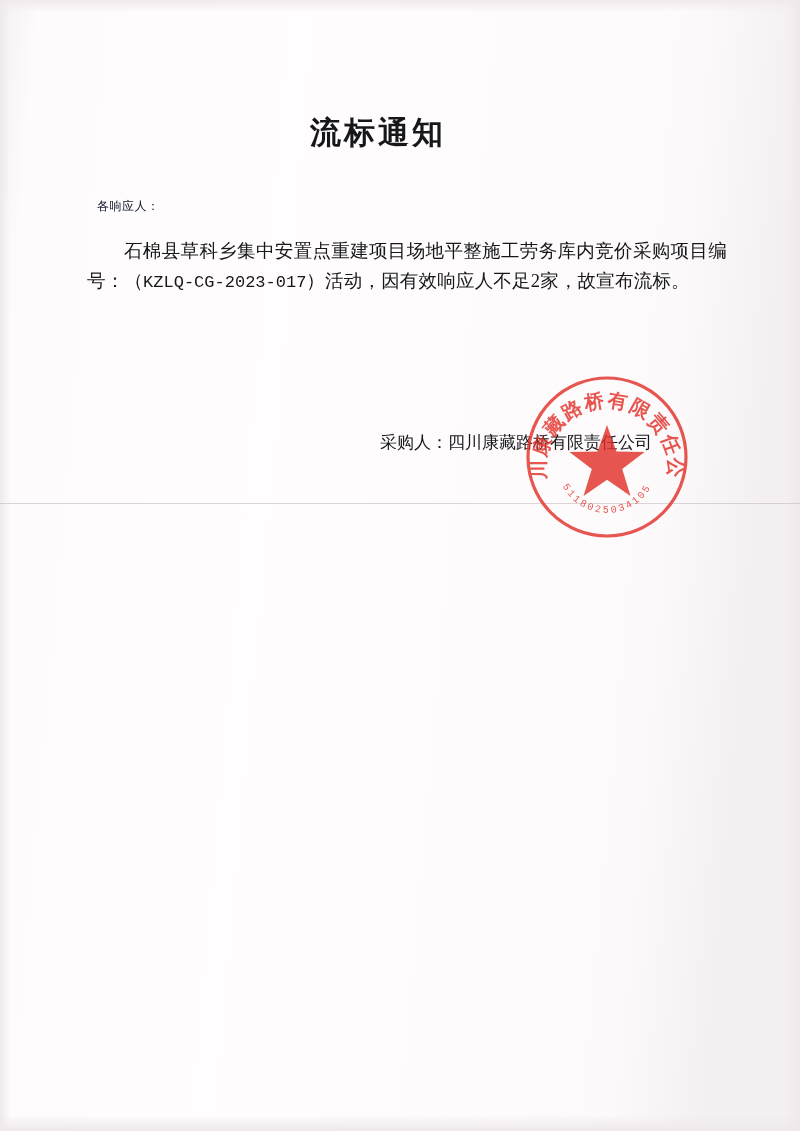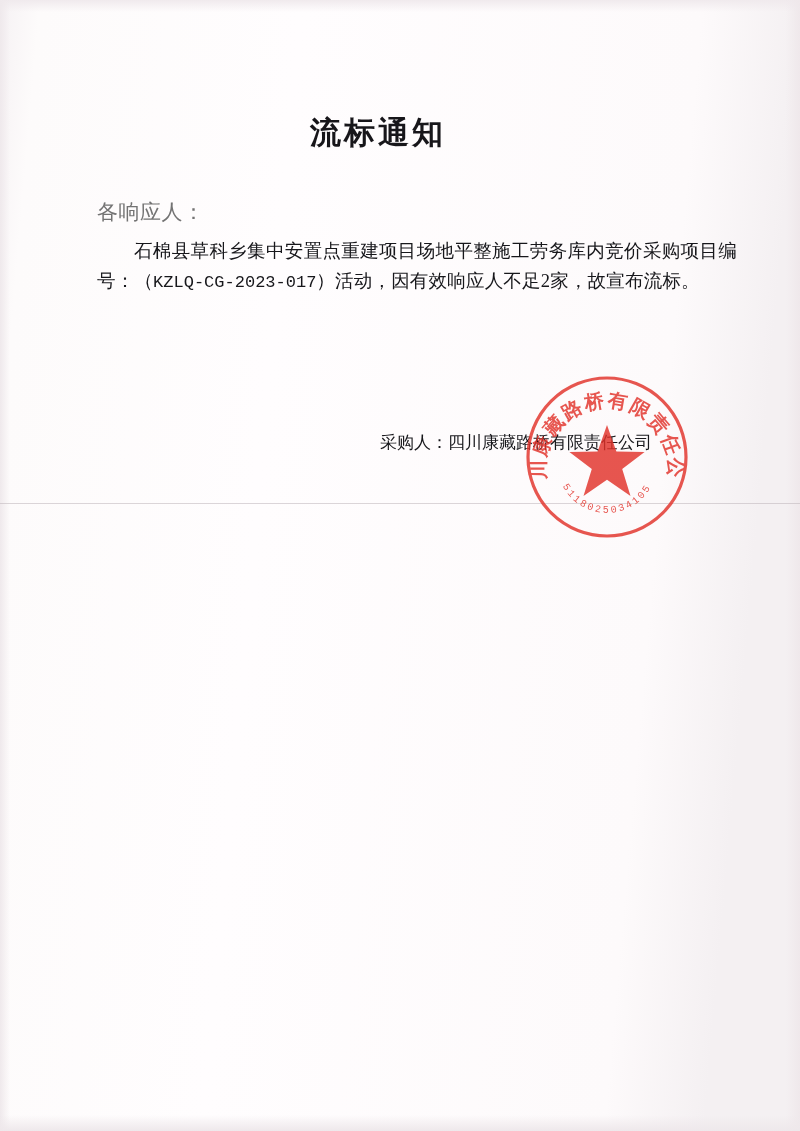--- a/index.html
+++ b/index.html
@@ -69,29 +69,29 @@
     font-weight: bold;
     letter-spacing: 3px;
     color: #17161a;
     font-family: Liberation Mono, monospace;
   }
 
   .salutation {
     position: absolute;
     top: 198px;
     left: 97px;
-    font-size: 21px;
-    color: #737373;
+    font-size: 12px;
+    color: #0f172a;
     letter-spacing: 0.5px;
   }
 
   .body-text {
     position: absolute;
     top: 236px;
-    left: 97px;
+    left: 87px;
     width: 640px;
     font-size: 18.5px;
     line-height: 30px;
     color: #17171b;
     text-align: justify;
     text-indent: 37px;
     letter-spacing: 0.2px;
   }
   .body-text .code {
     font-family: "Liberation Mono", "DejaVu Sans Mono", monospace;

